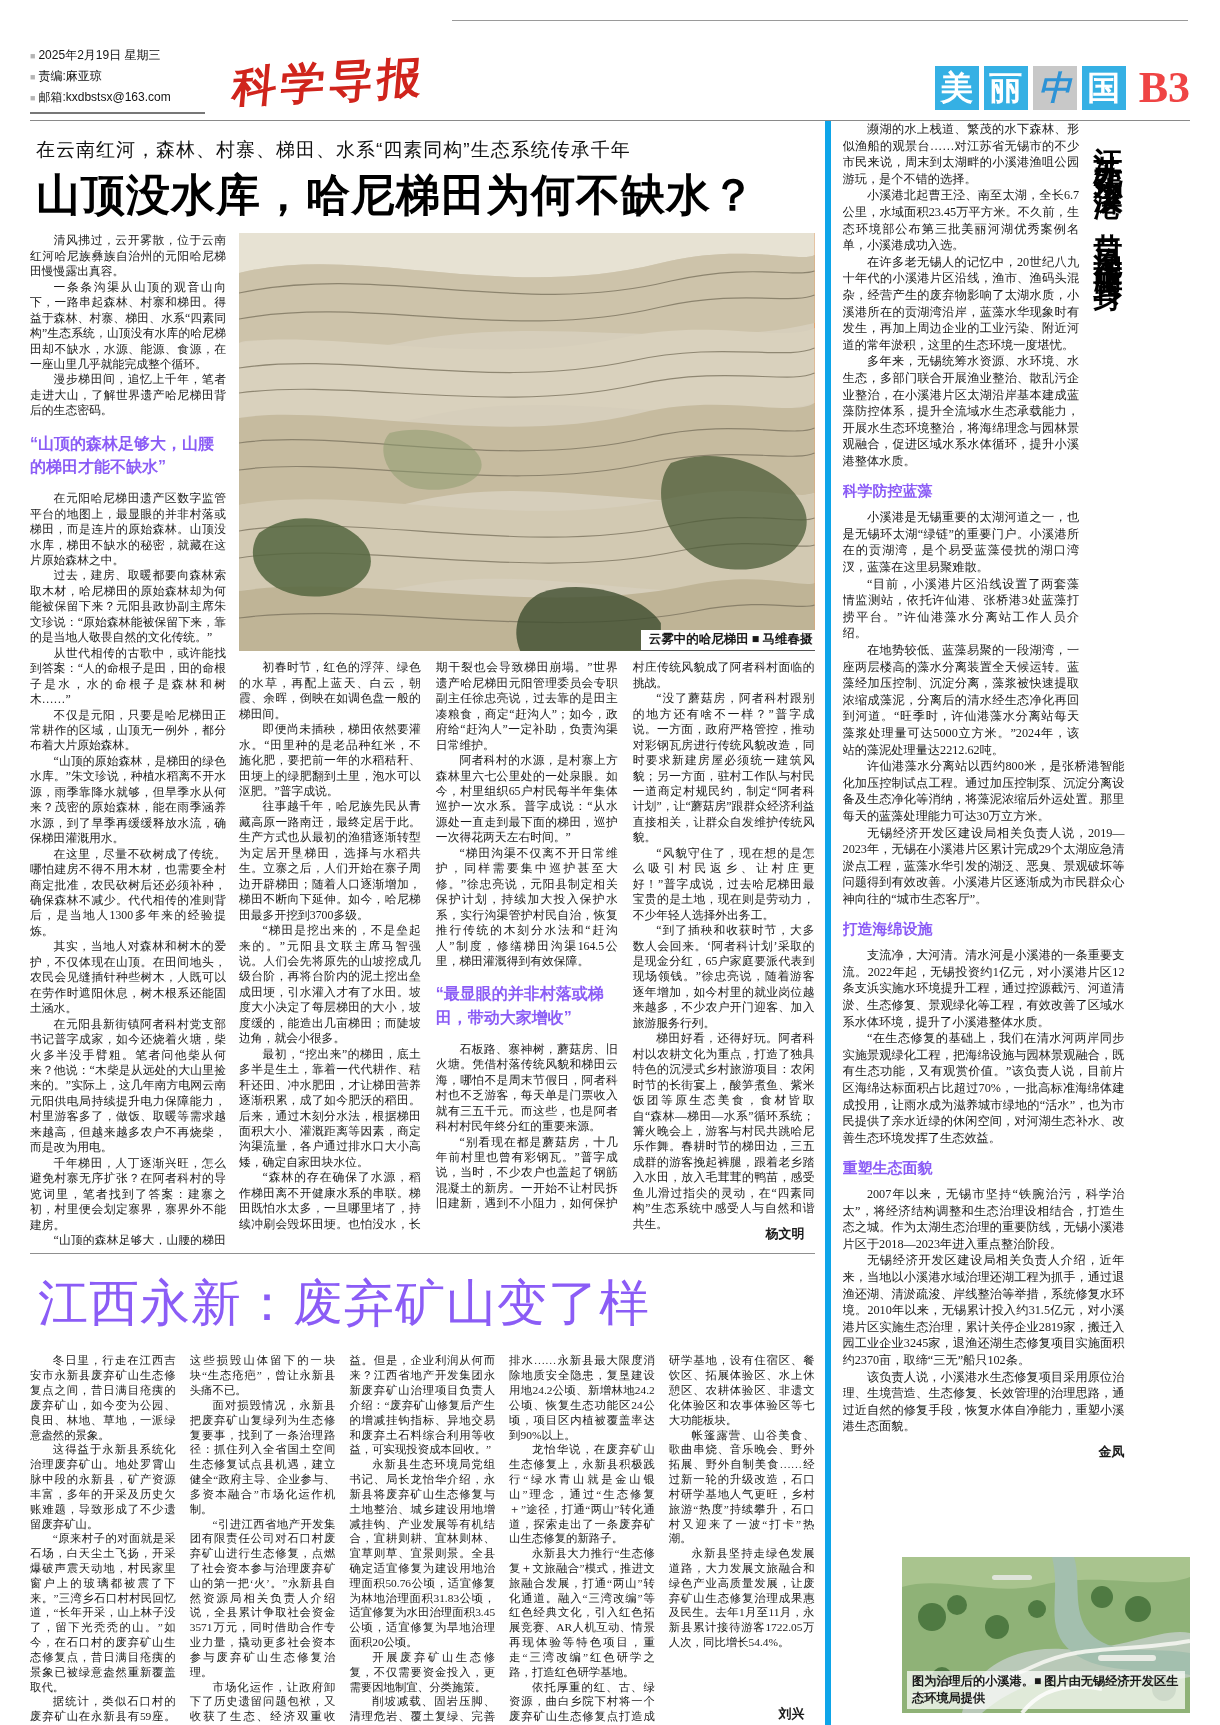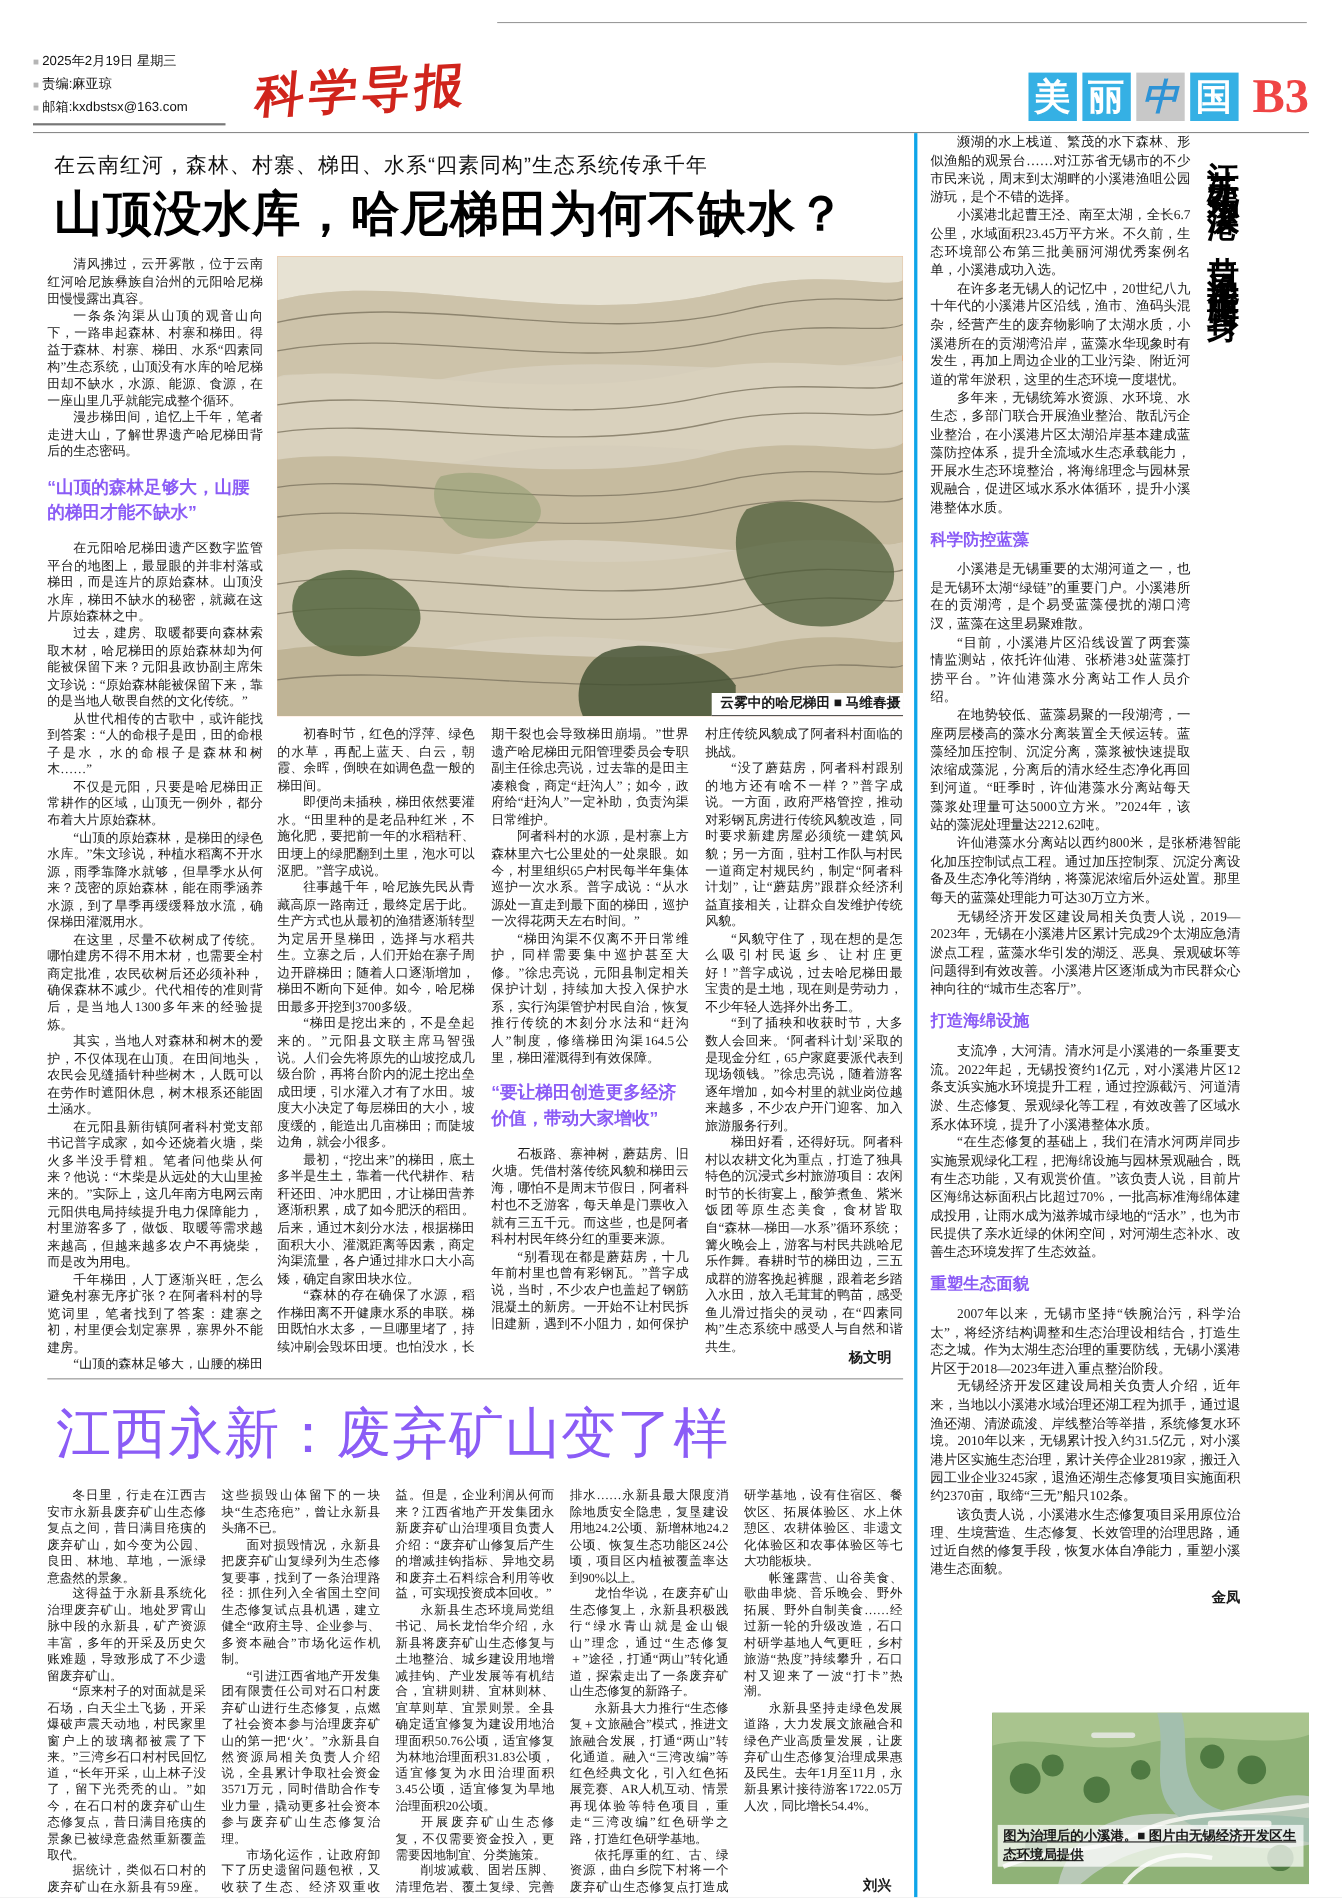--- a/index.html
+++ b/index.html
@@ -15,21 +15,21 @@
         letter-spacing:4px;font-family:"Liberation Serif",serif;}
   .hspacer{flex:1;}
   .secblocks{display:flex;align-items:flex-end;gap:5px;margin-bottom:4px;}
   .secbox{width:44px;height:44px;display:flex;align-items:center;justify-content:center;
         font-family:"Liberation Serif",serif;font-weight:bold;font-size:33px;}
   .secbox.blue{background:#35b0e4;color:#ffffff;}
   .secbox.gray{background:#c8c8c8;color:#2d93d6;font-style:italic;}
   .pageno{font-family:"Liberation Serif",serif;font-weight:bold;font-size:44px;color:#ef4444;margin-left:8px;line-height:1;}
   
   .content{display:flex;padding:0 30px;}
-  .left{width:788px;padding-right:10px;border-right:3px solid #0ea5e9;margin-left:13px;}
+  .left{width:788px;padding-right:10px;border-right:6px solid #0ea5e9;}
   .right{width:349px;padding-left:12px;display:flex;flex-direction:column;height:1592px;overflow:hidden;}
   
   .kicker{font-family:"Liberation Sans","DejaVu Sans",sans-serif;font-size:19px;color:#111;margin:16px 0 8px 6px;letter-spacing:1px;}
   .headline{font-family:"Liberation Sans","DejaVu Sans",sans-serif;font-weight:900;font-size:44px;line-height:1.1;
         letter-spacing:1px;margin:2px 0 14px 6px;color:#000;}
   .article-body{display:flex;gap:13px;height:1012px;overflow:hidden;}
   .col1{width:196px;overflow:hidden;}
   .mainrest{flex:1;display:flex;flex-direction:column;}
   .photo{position:relative;height:418px;margin-bottom:9px;background:#f97316;}
   .photo svg{display:block;width:100%;height:100%;}
@@ -52,22 +52,22 @@
   
   .right-text{width:282px;overflow:hidden;max-height:1348px;}
   .right-text .para{font-size:12.2px;line-height:1.36;}
   .right-text .sub{font-size:15px;margin:11px 0 7px;}
   .vhead{float:right;writing-mode:vertical-rl;font-family:"Liberation Sans","DejaVu Sans",sans-serif;
         font-weight:900;font-size:29px;letter-spacing:7px;line-height:1.15;height:618px;margin:4px 0 10px 12px;color:#000;}
   .right-byline{width:282px;text-align:right;font-family:"Liberation Sans",sans-serif;font-weight:bold;
         font-size:13px;margin:8px 0 6px;padding-right:14px;}
   .right-photo{position:relative;width:288px;height:156px;margin-left:auto;margin-top:auto;background:#8db075;}
   .right-photo svg{display:block;width:100%;height:100%;}
-  .rp-cap{position:absolute;left:5px;right:5px;bottom:16px;background:rgba(255,255,255,0.72);
-        font-weight:bold;font-size:12.2px;line-height:1.4;padding:2px 5px;text-decoration:underline;}
+  .rp-cap{position:absolute;left:5px;right:5px;bottom:4px;background:rgba(255,255,255,0.72);
+        font-weight:bold;font-size:12.2px;line-height:1.4;padding:2px 5px;}
 </style>
 </head>
 <body>
 
 <div class="page">
   <div class="top-rule"></div>
 
   <div class="header">
     <div class="meta">
       <div><span class="sq">■</span><span>2025年2月19日  星期三</span></div>
@@ -143,21 +143,21 @@
           <div class="cols3wrap">
             <div class="cols3">
                 <p class="para">初春时节，红色的浮萍、绿色的水草，再配上蓝天、白云，朝霞、余晖，倒映在如调色盘一般的梯田间。</p>
                 <p class="para">即便尚未插秧，梯田依然要灌水。“田里种的是老品种红米，不施化肥，要把前一年的水稻秸秆、田埂上的绿肥翻到土里，泡水可以沤肥。”普字成说。</p>
                 <p class="para">往事越千年，哈尼族先民从青藏高原一路南迁，最终定居于此。生产方式也从最初的渔猎逐渐转型为定居开垦梯田，选择与水稻共生。立寨之后，人们开始在寨子周边开辟梯田；随着人口逐渐增加，梯田不断向下延伸。如今，哈尼梯田最多开挖到3700多级。</p>
                 <p class="para">“梯田是挖出来的，不是垒起来的。”元阳县文联主席马智强说。人们会先将原先的山坡挖成几级台阶，再将台阶内的泥土挖出垒成田埂，引水灌入才有了水田。坡度大小决定了每层梯田的大小，坡度缓的，能造出几亩梯田；而陡坡边角，就会小很多。</p>
                 <p class="para">最初，“挖出来”的梯田，底土多半是生土，靠着一代代耕作、秸秆还田、冲水肥田，才让梯田营养逐渐积累，成了如今肥沃的稻田。后来，通过木刻分水法，根据梯田面积大小、灌溉距离等因素，商定沟渠流量，各户通过排水口大小高矮，确定自家田块水位。</p>
                 <p class="para">“森林的存在确保了水源，稻作梯田离不开健康水系的串联。梯田既怕水太多，一旦哪里堵了，持续冲刷会毁坏田埂。也怕没水，长期干裂也会导致梯田崩塌。”世界遗产哈尼梯田元阳管理委员会专职副主任徐忠亮说，过去靠的是田主凑粮食，商定“赶沟人”；如今，政府给“赶沟人”一定补助，负责沟渠日常维护。</p>
                 <p class="para">阿者科村的水源，是村寨上方森林里六七公里处的一处泉眼。如今，村里组织65户村民每半年集体巡护一次水系。普字成说：“从水源处一直走到最下面的梯田，巡护一次得花两天左右时间。”</p>
                 <p class="para">“梯田沟渠不仅离不开日常维护，同样需要集中巡护甚至大修。”徐忠亮说，元阳县制定相关保护计划，持续加大投入保护水系，实行沟渠管护村民自治，恢复推行传统的木刻分水法和“赶沟人”制度，修缮梯田沟渠164.5公里，梯田灌溉得到有效保障。</p>
-                <h3 class="sub">“要让梯田创造更多经济价值，带动大家增收”</h3>
+                <h3 class="sub">“最显眼的并非村落或梯田，带动大家增收”</h3>
                 <p class="para">石板路、寨神树，蘑菇房、旧火塘。凭借村落传统风貌和梯田云海，哪怕不是周末节假日，阿者科村也不乏游客，每天单是门票收入就有三五千元。而这些，也是阿者科村村民年终分红的重要来源。</p>
                 <p class="para">“别看现在都是蘑菇房，十几年前村里也曾有彩钢瓦。”普字成说，当时，不少农户也盖起了钢筋混凝土的新房。一开始不让村民拆旧建新，遇到不小阻力，如何保护村庄传统风貌成了阿者科村面临的挑战。</p>
                 <p class="para">“没了蘑菇房，阿者科村跟别的地方还有啥不一样？”普字成说。一方面，政府严格管控，推动对彩钢瓦房进行传统风貌改造，同时要求新建房屋必须统一建筑风貌；另一方面，驻村工作队与村民一道商定村规民约，制定“阿者科计划”，让“蘑菇房”跟群众经济利益直接相关，让群众自发维护传统风貌。</p>
                 <p class="para">“风貌守住了，现在想的是怎么吸引村民返乡、让村庄更好！”普字成说，过去哈尼梯田最宝贵的是土地，现在则是劳动力，不少年轻人选择外出务工。</p>
                 <p class="para">“到了插秧和收获时节，大多数人会回来。‘阿者科计划’采取的是现金分红，65户家庭要派代表到现场领钱。”徐忠亮说，随着游客逐年增加，如今村里的就业岗位越来越多，不少农户开门迎客、加入旅游服务行列。</p>
                 <p class="para">梯田好看，还得好玩。阿者科村以农耕文化为重点，打造了独具特色的沉浸式乡村旅游项目：农闲时节的长街宴上，酸笋煮鱼、紫米饭团等原生态美食，食材皆取自“森林—梯田—水系”循环系统；篝火晚会上，游客与村民共跳哈尼乐作舞。春耕时节的梯田边，三五成群的游客挽起裤腿，跟着老乡踏入水田，放入毛茸茸的鸭苗，感受鱼儿滑过指尖的灵动，在“四素同构”生态系统中感受人与自然和谐共生。</p>
               </div>
             <div class="byline">杨文明</div>
           </div>
         </div>

